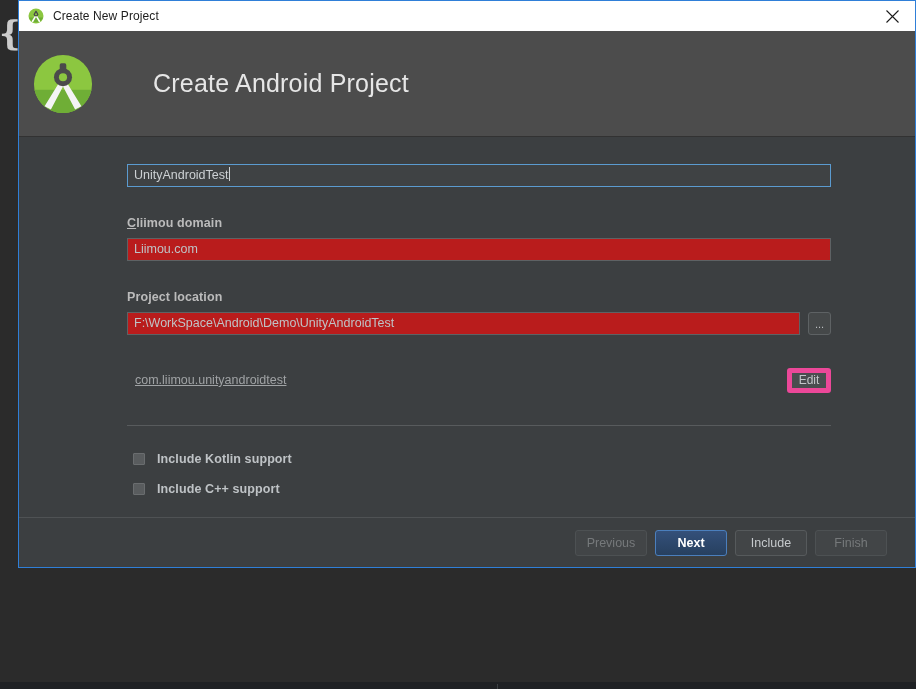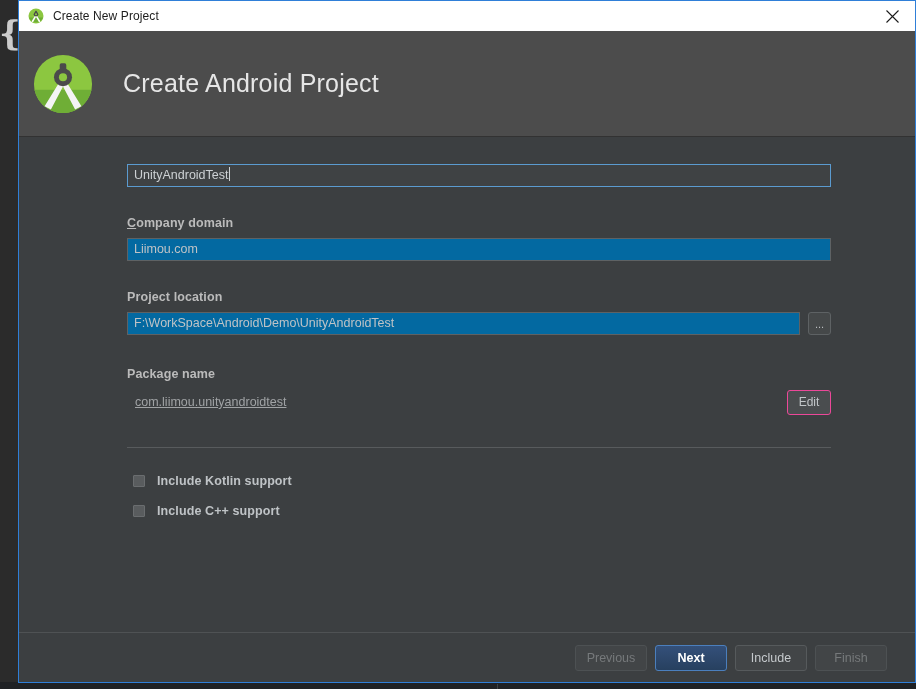--- a/index.html
+++ b/index.html
@@ -49,21 +49,21 @@
     width: 1px;
     background: #3c4043;
   }
 
   
   #dialog {
     position: absolute;
     left: 18px;
     top: 0;
     width: 898px;
-    height: 683px;
+    height: 568px;
     box-sizing: border-box;
     border: 1px solid #2f7fd8;
     border-top: none;
     background: #3c3f41;
     display: flex;
     flex-direction: column;
   }
 
   
   .titlebar {
@@ -103,20 +103,21 @@
 
   
   .header {
     height: 106px;
     flex: none;
     background: #4c4c4c;
     display: flex;
     align-items: center;
     border-bottom: 1px solid #323232;
     box-sizing: border-box;
+    gap: 30px;
   }
   .header .logo {
     margin-left: 13px;
     width: 62px;
     height: 62px;
     flex: none;
   }
   .header .header-title {
     margin-left: 29px;
     font-size: 25px;
@@ -155,21 +156,21 @@
     width: 1px;
     height: 14px;
     background: #cdd1d4;
     vertical-align: -2px;
     margin-left: 0px;
   }
 
   .fake-input {
     box-sizing: border-box;
     height: 23px;
-    background: #0369a1;
+    background: #b91c1c;
     border: 1px solid #5e6264;
     color: #bfc3c6;
     font-size: 12.5px;
     padding: 0 6px;
     line-height: 21px;
     white-space: nowrap;
     overflow: hidden;
     flex: 1 1 auto;
   }
   .fake-input.focused {
@@ -208,21 +209,21 @@
   .package-value {
     font-size: 12.5px;
     color: #a0a3a5;
     padding-left: 8px;
     text-decoration: underline;
   }
   .edit-btn {
     width: 44px;
     height: 25px;
     box-sizing: border-box;
-    border: 1px solid #ec4899;
+    border: 5px solid #ec4899;
     border-radius: 3px;
     background: #4a4d4f;
     color: #c2c6c9;
     font-size: 12px;
     display: flex;
     align-items: center;
     justify-content: center;
     cursor: default;
   }
 
@@ -355,36 +356,35 @@
 
   <div class="body">
     <div class="form">
 
       <div class="field-row">
         <div class="fake-input focused"><span>UnityAndroidTest</span><span class="caret"></span></div>
       </div>
 
       <div class="spacer-32"></div>
 
-      <div class="field-label"><u>C</u><span>ompany domain</span></div>
+      <div class="field-label"><u>C</u><span>liimou domain</span></div>
       <div class="field-row">
         <div class="fake-input">Liimou.com</div>
       </div>
 
       <div class="spacer-32"></div>
 
       <div class="field-label">Project location</div>
       <div class="field-row">
         <div class="fake-input">F:\WorkSpace\Android\Demo\UnityAndroidTest</div>
         <div class="browse-btn">...</div>
       </div>
 
       <div class="spacer-35"></div>
 
-      <div class="field-label">Package name</div>
       <div class="package-row">
         <div class="package-value">com.liimou.unityandroidtest</div>
         <div class="edit-btn">Edit</div>
       </div>
 
       <div class="divider"></div>
 
       <div class="checkbox-row">
         <span class="checkbox"></span>
         <span class="checkbox-label">Include Kotlin support</span>

